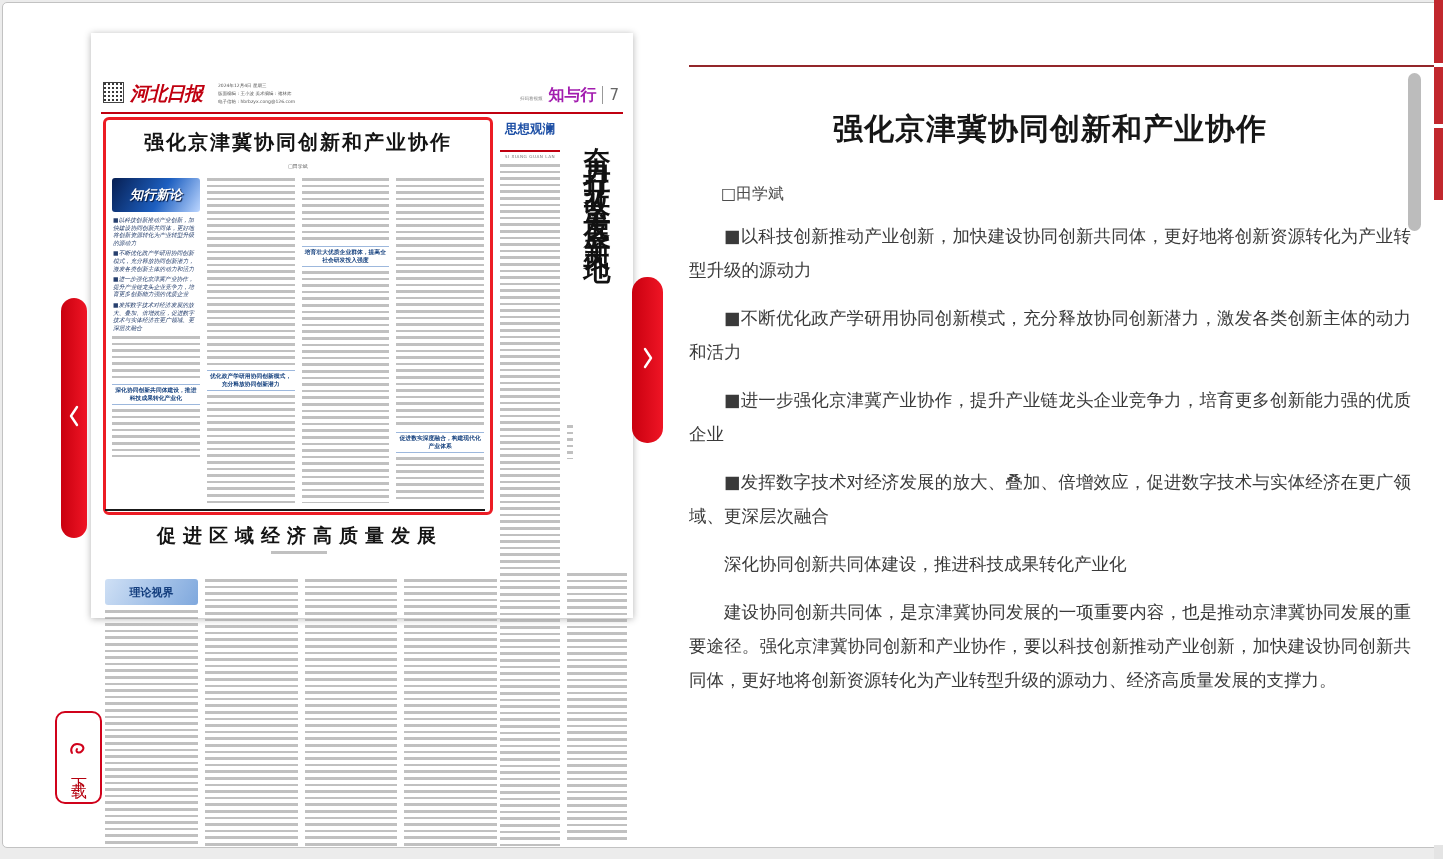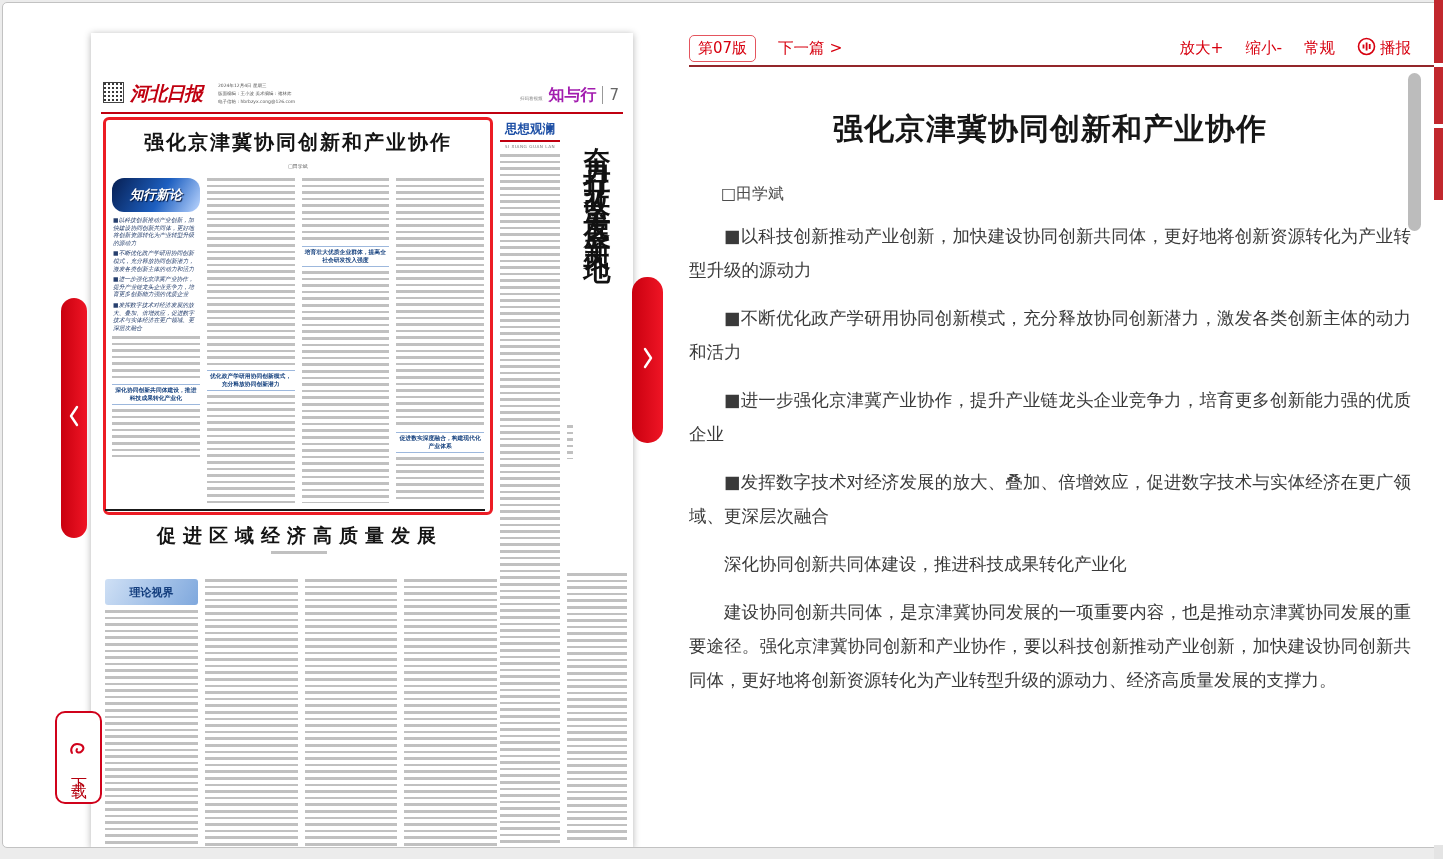--- a/index.html
+++ b/index.html
@@ -1,48 +1,48 @@
 <!DOCTYPE html>
 <html><head>
 <meta charset="utf-8">
 <style>
   * { margin:0; padding:0; box-sizing:border-box; }
   html,body { width:1443px; height:859px; }
   body { background:#ececec; font-family:"DejaVu Sans","Liberation Sans",sans-serif; overflow:hidden; position:relative; }
   .window { position:absolute; top:2px; left:2px; width:1437px; height:846px; background:#fff; border:1px solid #c2c2c2; border-radius:5px; overflow:hidden; }
 
   
-  .paper { position:absolute; left:88px; top:30px; width:542px; height:815px; background:#fff; box-shadow:0 1px 7px rgba(0,0,0,.30); }
+  .paper { position:absolute; left:88px; top:30px; width:542px; height:585px; background:#fff; box-shadow:0 1px 7px rgba(0,0,0,.30); }
   .masthead { position:absolute; left:12px; top:46px; width:518px; height:32px; }
   .qr { position:absolute; left:0; top:3px; width:21px; height:21px; background:repeating-linear-gradient(#3a3a3a 0 2px,#fff 2px 4px),repeating-linear-gradient(90deg,#3a3a3a 0 2px,#fff 2px 4px); background-blend-mode:lighten; border:1px solid #444; }
   .logo { position:absolute; left:27px; top:2px; font-size:19px; font-weight:bold; font-style:italic; color:#c00010; font-family:"DejaVu Serif","Liberation Serif",serif; letter-spacing:-1px; }
   .mast-info { position:absolute; left:115px; top:3px; width:150px; font-size:4.5px; line-height:8px; color:#555; }
   .mast-right { position:absolute; right:2px; top:6px; display:flex; align-items:baseline; gap:6px; }
   .mast-tag { font-size:4.5px; color:#888; }
   .section-title { font-size:16px; font-weight:bold; color:#a21caf;text-align:center; }
   .section-page { font-size:15px; color:#666; border-left:1px solid #999; padding-left:6px; }
   .red-rule { position:absolute; left:10px; top:79px; width:522px; height:2px; background:#c00010; }
 
   .hl-box { position:absolute; left:12px; top:84px; width:390px; height:398px; border:3px solid #ec1c24; border-radius:6px; padding:5px 6px; }
   .a1-head { text-align:center; font-size:20px; font-weight:bold; color:#141414; letter-spacing:2px; margin-top:4px; }
   .a1-author { text-align:center; font-size:5px; color:#666; margin-top:7px; }
   .cols { display:flex; gap:7px; margin-top:9px; }
   .col { flex:1; min-width:0; }
   .stripe { background:repeating-linear-gradient(#9a9a9a 0 2.6px,transparent 2.6px 6.6px); opacity:.62; }
-  .banner1 { height:34px; border-radius:12px; background:linear-gradient(120deg,#071f52,#1d5fc0 55%,#bcd6ff); display:flex; align-items:center; justify-content:center; color:#fff; font-weight:bold; font-style:italic; font-size:13px; text-shadow:1px 1px 1px #05153a; font-family:"DejaVu Serif","Liberation Serif",serif; }
+  .banner1 { height:34px; border-radius:3px; background:linear-gradient(120deg,#071f52,#1d5fc0 55%,#bcd6ff); display:flex; align-items:center; justify-content:center; color:#fff; font-weight:bold; font-style:italic; font-size:13px; text-shadow:1px 1px 1px #05153a; font-family:"DejaVu Serif","Liberation Serif",serif; }
   .mini-bullets { margin:5px 1px 4px 1px; }
   .mini-bullets div { font-size:5.8px; line-height:7.6px; color:#27406e; font-style:italic; margin-bottom:3px; max-height:31px; overflow:hidden; }
   .subhead { font-size:5.8px; line-height:7.5px; font-weight:bold; color:#14407e; text-align:center; border-top:1px solid #9db8dd; border-bottom:1px solid #9db8dd; padding:2px 1px; margin:4px 0; }
   .black-rule { position:absolute; left:14px; top:476px; width:380px; height:2px; background:#1a1a1a; }
   .a2-head { position:absolute; left:12px; top:490px; width:394px; text-align:center; font-size:19px; font-weight:bold; color:#141414; letter-spacing:7px; }
   .a2-author { position:absolute; left:180px; top:518px; width:56px; height:5px; }
   .a2-cols { position:absolute; left:14px; top:532px; width:392px;margin-top:14px; }
   .banner2 { height:26px; border-radius:3px; background:linear-gradient(120deg,#cfe0f5,#7fa8dd); display:flex; align-items:center; justify-content:center; color:#123c7c; font-weight:bold; font-size:11px; font-family:"DejaVu Serif","Liberation Serif",serif; }
   .sx-col { position:absolute; left:409px; top:88px; width:60px; }
-  .sx-title { font-size:12.5px; font-weight:bold; color:#1d4fa5; border-bottom:2px solid #c00010; padding-bottom:2px; text-align:center; }
+  .sx-title { font-size:12.5px; font-weight:bold; color:#1d4fa5; border-bottom:2px solid #c00010; padding-bottom:12px; text-align:center; }
   .sx-sub { font-size:4.2px; color:#777; text-align:center; letter-spacing:.5px; margin:2px 0 5px; }
   .vert-col { position:absolute; left:474px; top:92px; width:64px; }
   .vert-head { writing-mode:vertical-rl; font-size:27px; font-weight:bold; color:#111; letter-spacing:11px; height:428px; margin:0 auto; font-family:"DejaVu Serif","Liberation Serif",serif; }
   .vert-author { position:absolute; left:2px; top:300px; width:6px; height:34px; }
   .vert-fill { position:absolute; left:476px; top:540px; width:60px; height:268px; }
 
   
   .pill { position:absolute; background:linear-gradient(90deg,#c9000f,#ef1525); border-radius:13px; display:flex; align-items:center; justify-content:center; cursor:pointer; }
   .pill svg { stroke:#fff; stroke-width:2.4; fill:none; stroke-linecap:round; stroke-linejoin:round; }
   .pill-left { left:58px; top:295px; width:26px; height:240px; }
@@ -170,42 +170,20 @@
 
   <div class="dl-btn">
     <span>
       <svg width="20" height="18" viewBox="0 0 20 18" fill="none" stroke="#d0021b" stroke-width="2" stroke-linecap="round">
         <path d="M3 13 C1 10,3 4,8 4 C14 4,16 8,13 11 C10 14,6 12,8 9"></path>
       </svg>
     </span>
     <span class="dl-txt">下载</span>
   </div>
 
-  <div class="topbar">
-    <div class="tb-left">
-      <span class="page-badge">第07版</span>
-      <span class="tb-link">下一篇 &gt;</span>
-    </div>
-    <div class="tb-right">
-      <span class="tb-link">放大+</span>
-      <span class="tb-link">缩小-</span>
-      <span class="tb-link">常规</span>
-      <span class="tb-link broadcast">
-        <span>
-          <svg width="19" height="19" viewBox="0 0 19 19">
-            <circle cx="9.5" cy="9.5" r="8" fill="none" stroke="#d7000f" stroke-width="1.6"></circle>
-            <rect x="5.6" y="7.5" width="1.8" height="4" fill="#d7000f"></rect>
-            <rect x="8.7" y="5.5" width="1.8" height="8" fill="#d7000f"></rect>
-            <rect x="11.8" y="7" width="1.8" height="5" fill="#d7000f"></rect>
-          </svg>
-        </span>
-        <span>播报</span>
-      </span>
-    </div>
-  </div>
   <div class="tb-divider"></div>
 
   <div class="art">
     <h1 class="art-title">强化京津冀协同创新和产业协作</h1>
     <div class="art-author">□田学斌</div>
     <p>■以科技创新推动产业创新，加快建设协同创新共同体，更好地将创新资源转化为产业转型升级的源动力</p>
     <p>■不断优化政产学研用协同创新模式，充分释放协同创新潜力，激发各类创新主体的动力和活力</p>
     <p>■进一步强化京津冀产业协作，提升产业链龙头企业竞争力，培育更多创新能力强的优质企业</p>
     <p>■发挥数字技术对经济发展的放大、叠加、倍增效应，促进数字技术与实体经济在更广领域、更深层次融合</p>
     <p>深化协同创新共同体建设，推进科技成果转化产业化</p>

